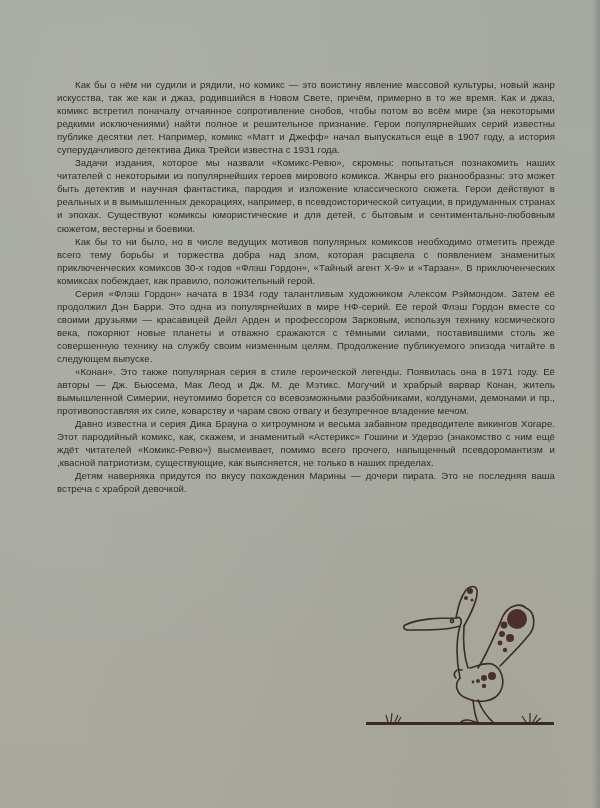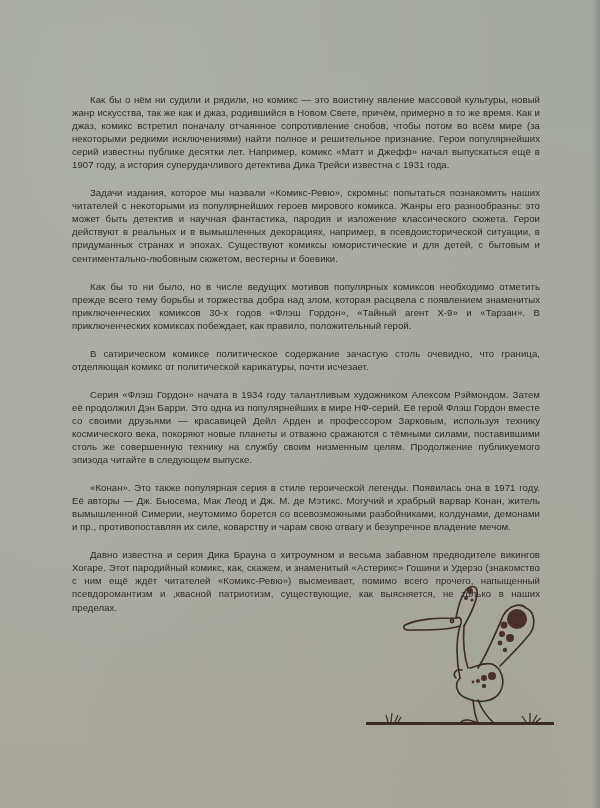--- a/index.html
+++ b/index.html
@@ -35,45 +35,45 @@
       left: 57px;
       top: 78px;
       width: 498px;
       font-size: 9.6px;
       line-height: 13.05px;
       color: #2e2a24;
       text-align: justify;
       letter-spacing: 0.05px;
     }
     .article p {
-      margin: 15px;
+      margin: 0;
       text-indent: 18px;
     }
     .illustration {
       position: absolute;
       left: 360px;
       top: 560px;
       width: 200px;
       height: 165px;
     }
   </style>
 </head>
 <body>
 
 <div class="paper"></div>
 <div class="right-edge"></div>
 
 <div class="article">
   <p>Как бы о нём ни судили и рядили, но комикс — это воистину явление массовой культуры, новый жанр искусства, так же как и джаз, родившийся в Новом Свете, причём, примерно в то же время. Как и джаз, комикс встретил поначалу отчаянное сопротивление снобов, чтобы потом во всём мире (за некоторыми редкими исключениями) найти полное и решительное признание. Герои популярнейших серий известны публике десятки лет. Например, комикс «Матт и Джефф» начал выпускаться ещё в 1907 году, а история суперудачливого детектива Дика Трейси известна с 1931 года.</p>
   <p>Задачи издания, которое мы назвали «Комикс-Ревю», скромны: попытаться познакомить наших читателей с некоторыми из популярнейших героев мирового комикса. Жанры его разнообразны: это может быть детектив и научная фантастика, пародия и изложение классического сюжета. Герои действуют в реальных и в вымышленных декорациях, например, в псевдоисторической ситуации, в придуманных странах и эпохах. Существуют комиксы юмористические и для детей, с бытовым и сентиментально-любовным сюжетом, вестерны и боевики.</p>
   <p>Как бы то ни было, но в числе ведущих мотивов популярных комиксов необходимо отметить прежде всего тему борьбы и торжества добра над злом, которая расцвела с появлением знаменитых приключенческих комиксов 30-х годов «Флэш Гордон», «Тайный агент Х-9» и «Тарзан». В приключенческих комиксах побеждает, как правило, положительный герой.</p>
-  <p>В сатирическом комиксе политическое содержание зачастую столь очевидно, что граница, отделяющая комикс от политической карикатуры, почти исчезает.</p>
   <p>Серия «Флэш Гордон» начата в 1934 году талантливым художником Алексом Рэймондом. Затем её продолжил Дэн Барри. Это одна из популярнейших в мире НФ-серий. Её герой Флэш Гордон вместе со своими друзьями — красавицей Дейл Арден и профессором Зарковым, используя технику космического века, покоряют новые планеты и отважно сражаются с тёмными силами, поставившими столь же совершенную технику на службу своим низменным целям. Продолжение публикуемого эпизода читайте в следующем выпуске.</p>
   <p>«Конан». Это также популярная серия в стиле героической легенды. Появилась она в 1971 году. Её авторы — Дж. Бьюсема, Мак Леод и Дж. М. де Мэтикс. Могучий и храбрый варвар Конан, житель вымышленной Симерии, неутомимо борется со всевозможными разбойниками, колдунами, демонами и пр., противопоставляя их силе, коварству и чарам свою отвагу и безупречное владение мечом.</p>
   <p>Давно известна и серия Дика Брауна о хитроумном и весьма забавном предводителе викингов Хогаре. Этот пародийный комикс, как, скажем, и знаменитый «Астерикс» Гошини и Удерзо (знакомство с ним ещё ждёт читателей «Комикс-Ревю») высмеивает, помимо всего прочего, напыщенный псевдоромантизм и ,квасной патриотизм, существующие, как выясняется, не только в наших пределах.</p>
+  <p>Детям наверняка придутся по вкусу похождения Марины — дочери пирата. Это не последняя ваша встреча с храброй девочкой.</p>
 </div>
 
 <div class="illustration">
   <svg width="200" height="165" viewBox="0 0 200 165">
     <g fill="none" stroke="#3b2a26" stroke-width="1.6" stroke-linecap="round" stroke-linejoin="round">
 
       <path d="M45 65 C 60 58, 80 58, 96 58 C 100 56, 103 60, 100 66 C 88 70, 70 70, 47 70 C 43 69, 43 66, 45 65 Z"></path>
 
       <path d="M96 58 C 98 48, 100 38, 106 30 C 112 24, 118 26, 117 34 C 116 44, 110 55, 104 66"></path>
 

